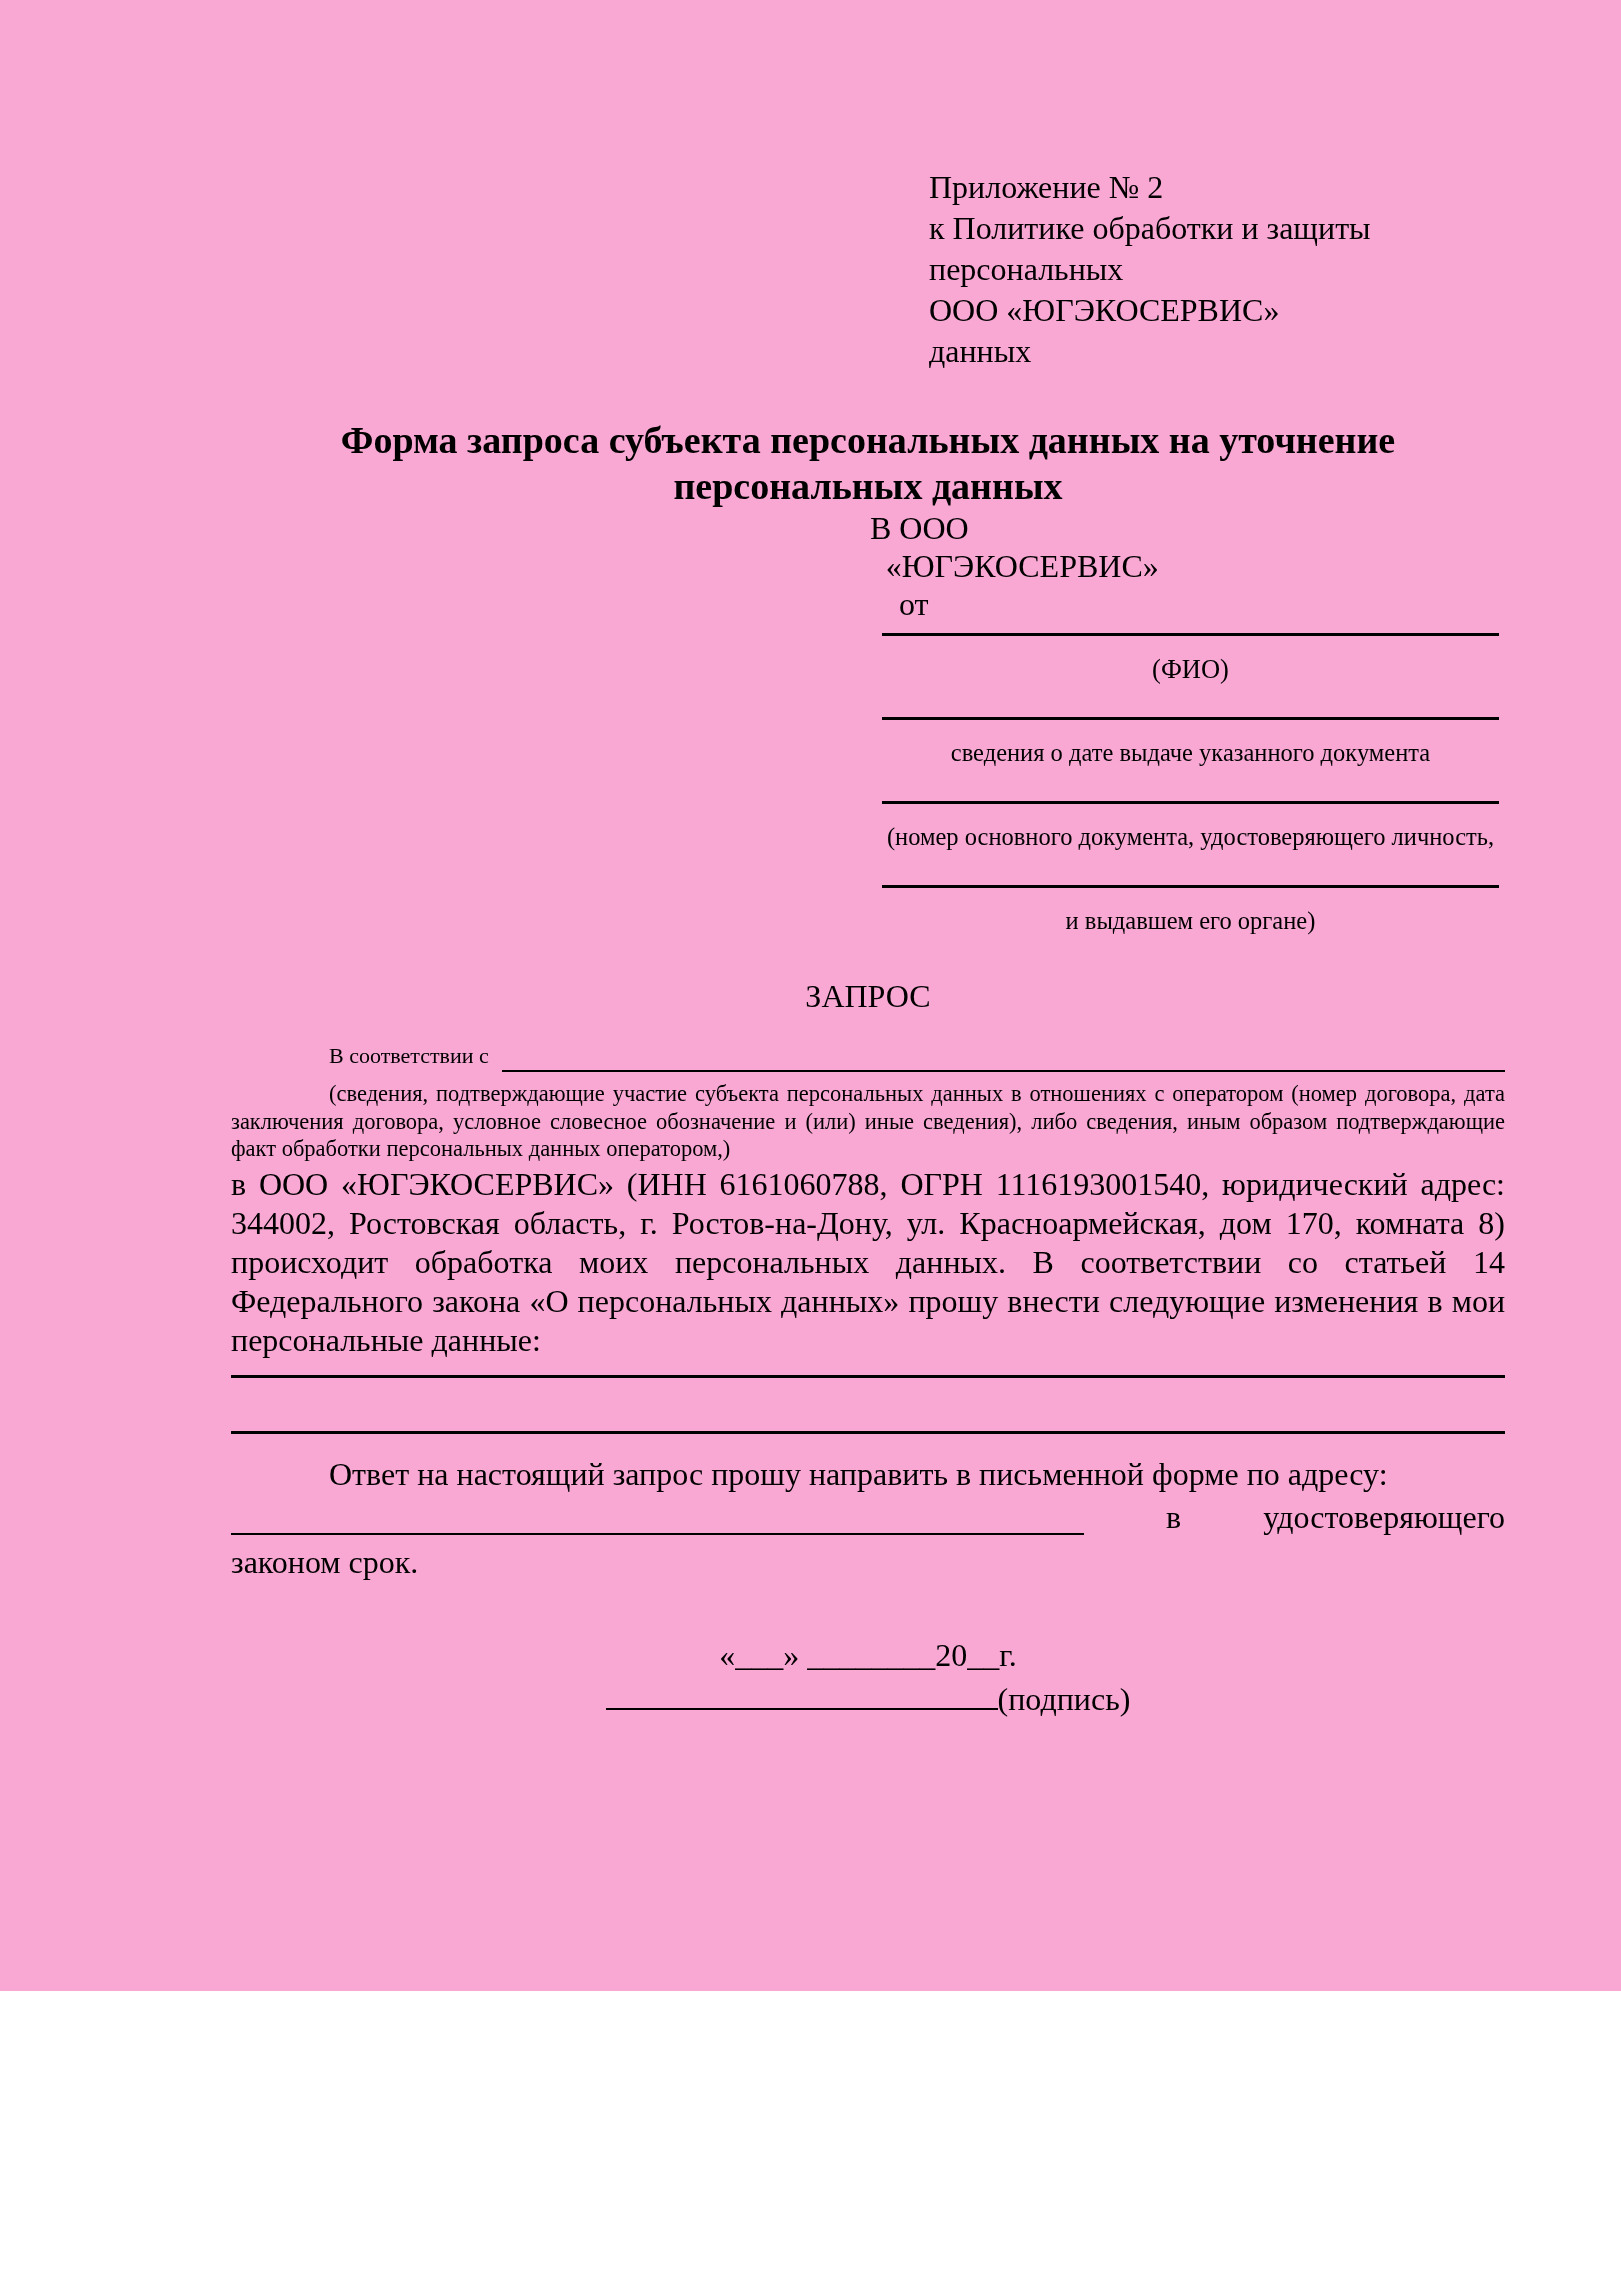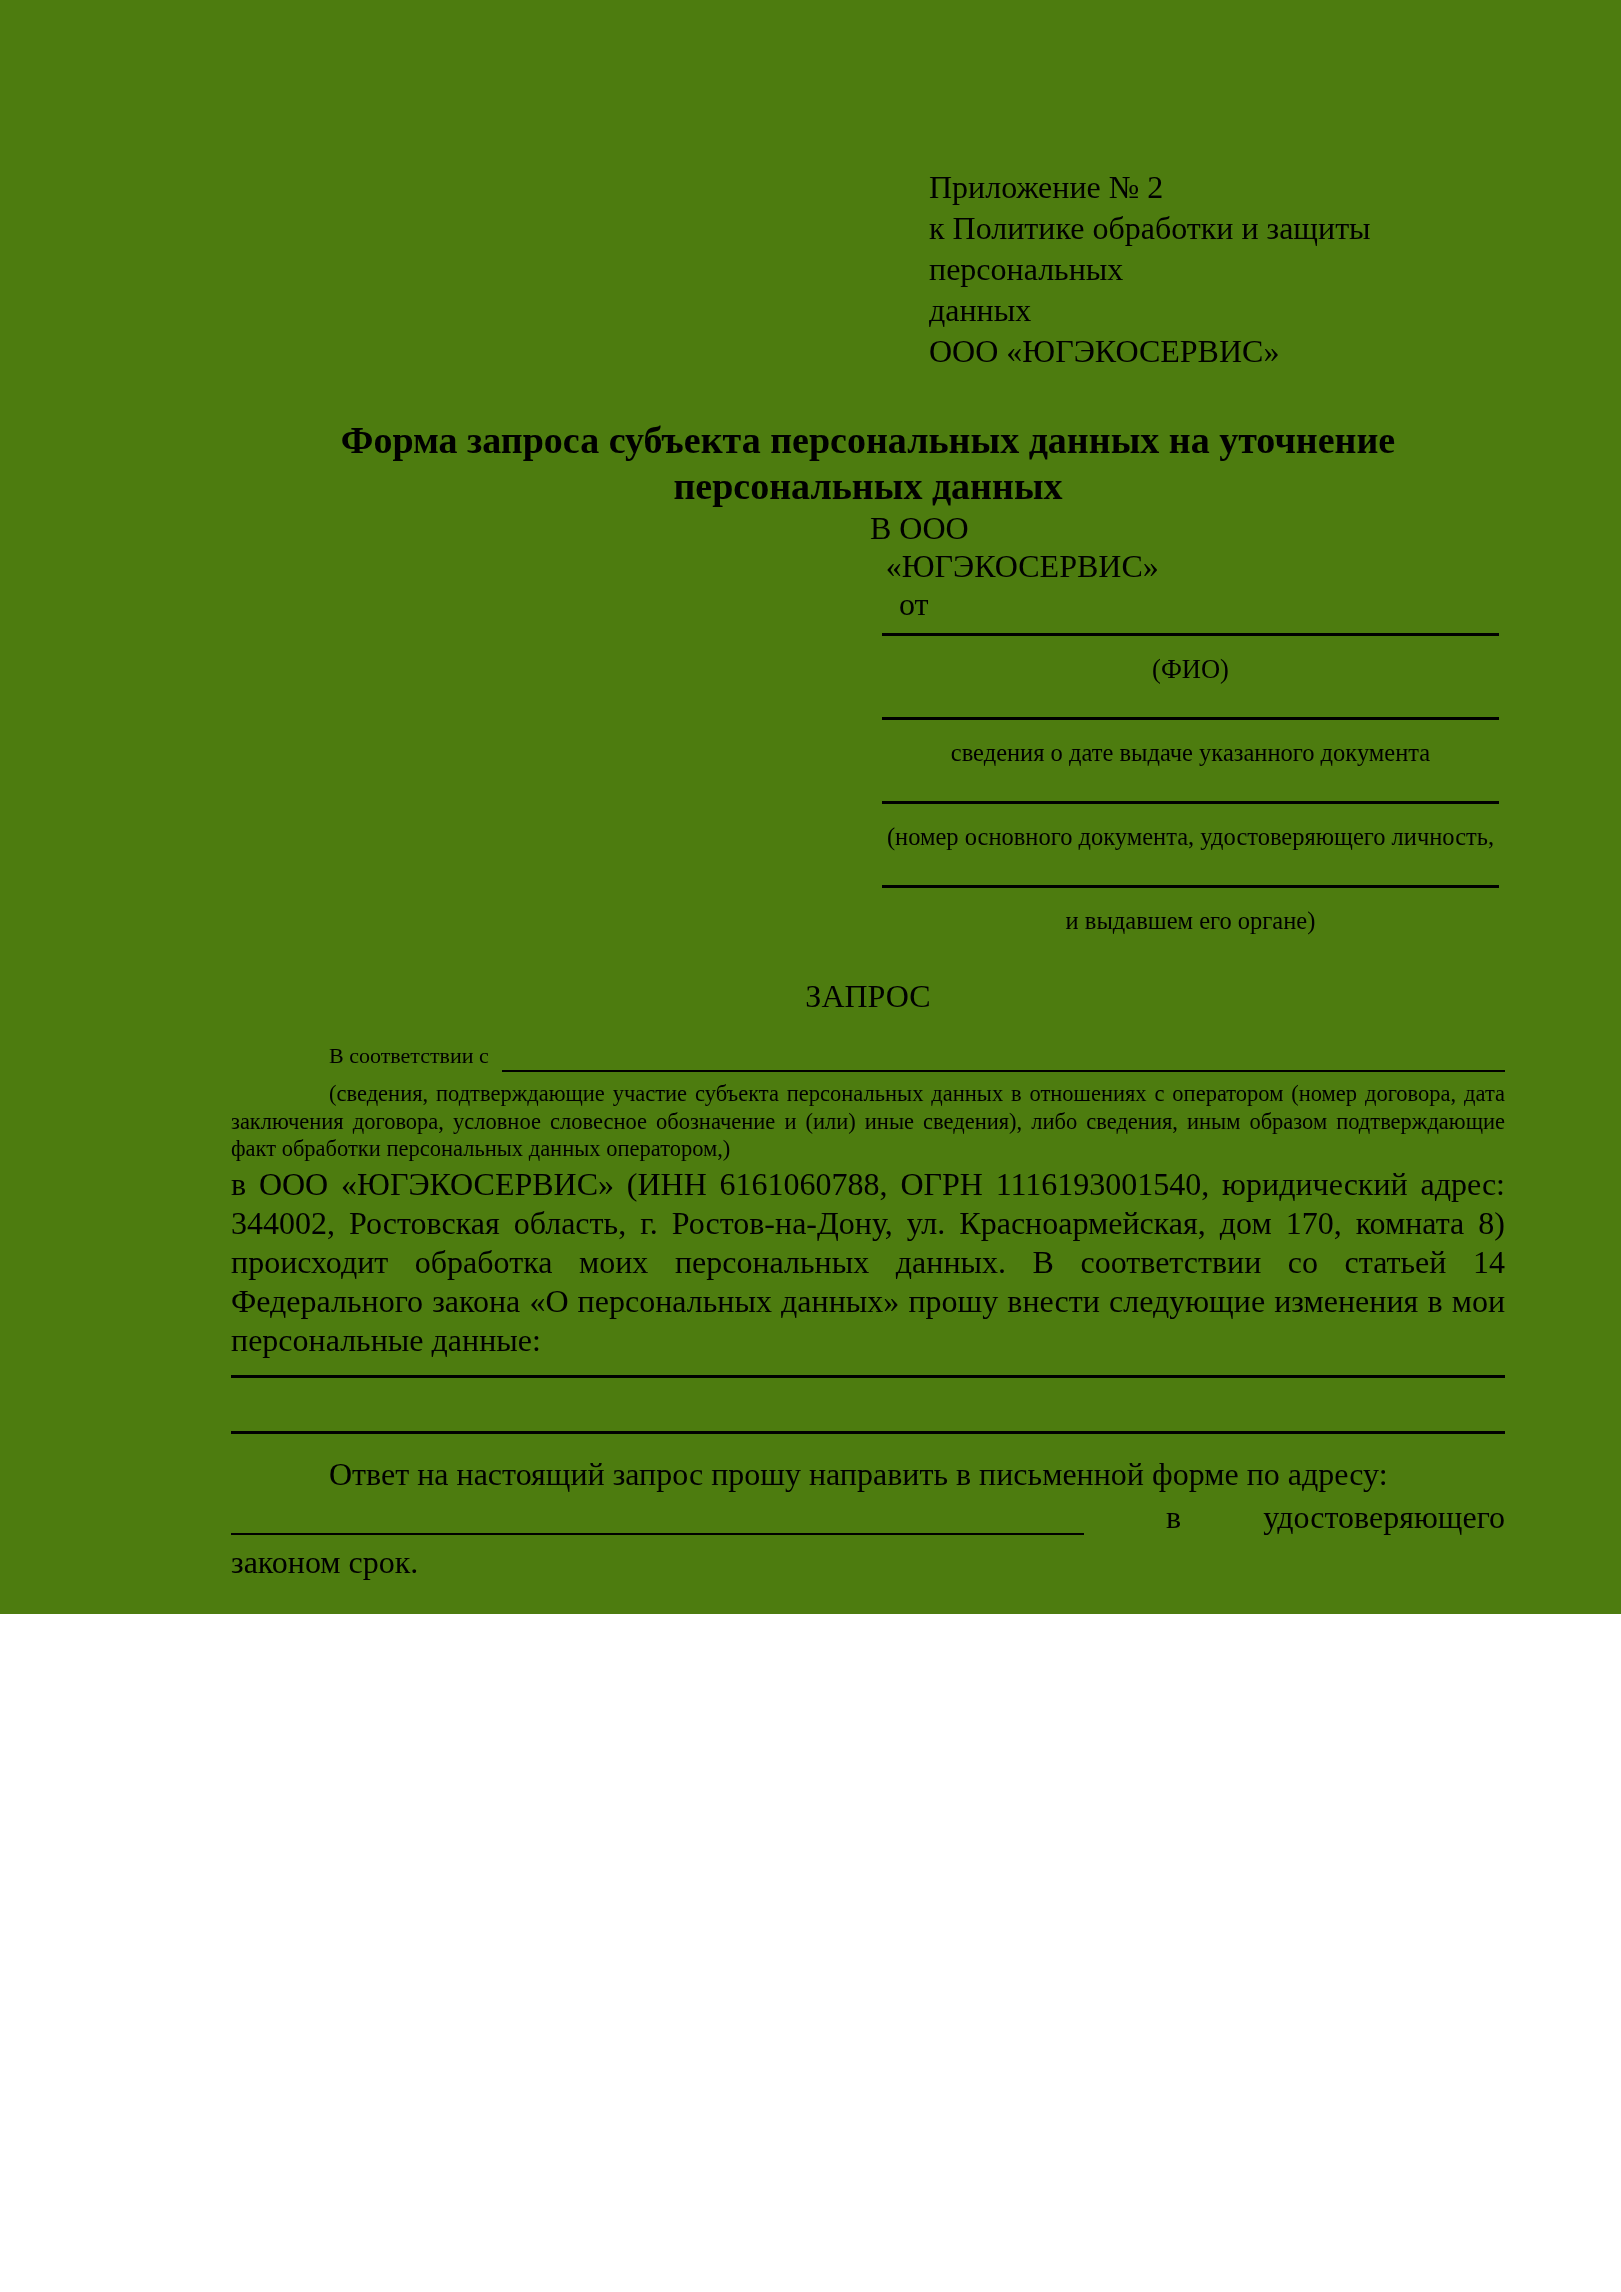--- a/index.html
+++ b/index.html
@@ -3,23 +3,23 @@
 <meta charset="utf-8">
 <style>
   html, body {
     margin: 0;
     padding: 0;
     background: #ffffff;
   }
   .page {
     position: relative;
     width: 1621px;
-    height: 1614px;
+    height: 1991px;
     box-sizing: border-box;
-    background: #4d7c0f;
+    background: #f9a8d4;
     color: #000000;
     font-family: "Liberation Serif", serif;
     padding: 167px 116px 0 231px;
     overflow: hidden;
   }
   
   .header-block {
     margin-left: 698px;
     font-size: 32px;
     line-height: 41px;
@@ -142,22 +142,22 @@
   }
 </style>
 </head>
 <body>
 
 <div class="page">
 
   <div class="header-block">
     <div>Приложение № 2</div>
     <div>к Политике обработки и защиты персональных</div>
+    <div>ООО «ЮГЭКОСЕРВИС»</div>
     <div>данных</div>
-    <div>ООО «ЮГЭКОСЕРВИС»</div>
   </div>
 
   <div class="doc-title">
     <div>Форма запроса субъекта персональных данных на уточнение</div>
     <div>персональных данных</div>
   </div>
 
   <div class="addressee">
     <div class="a-line-1">В ООО</div>
     <div class="a-line-2">«ЮГЭКОСЕРВИС»</div>

